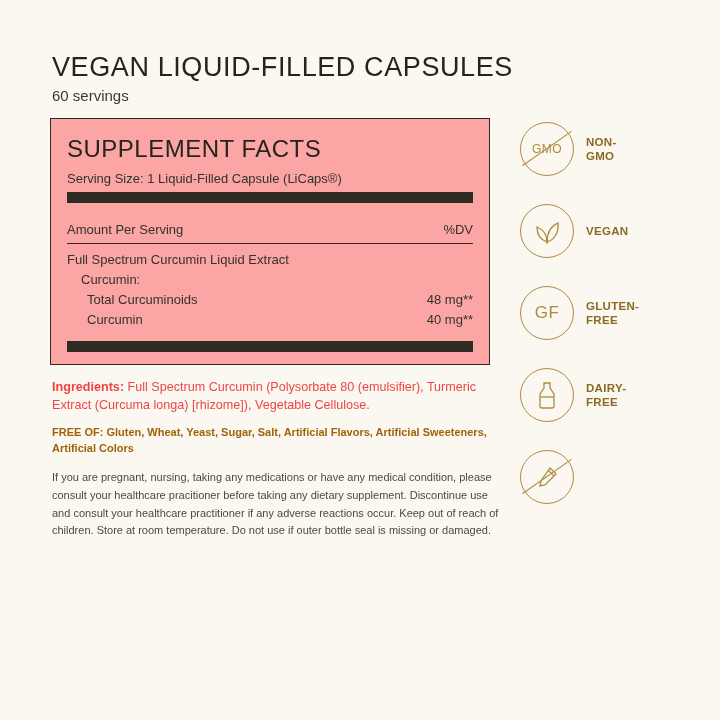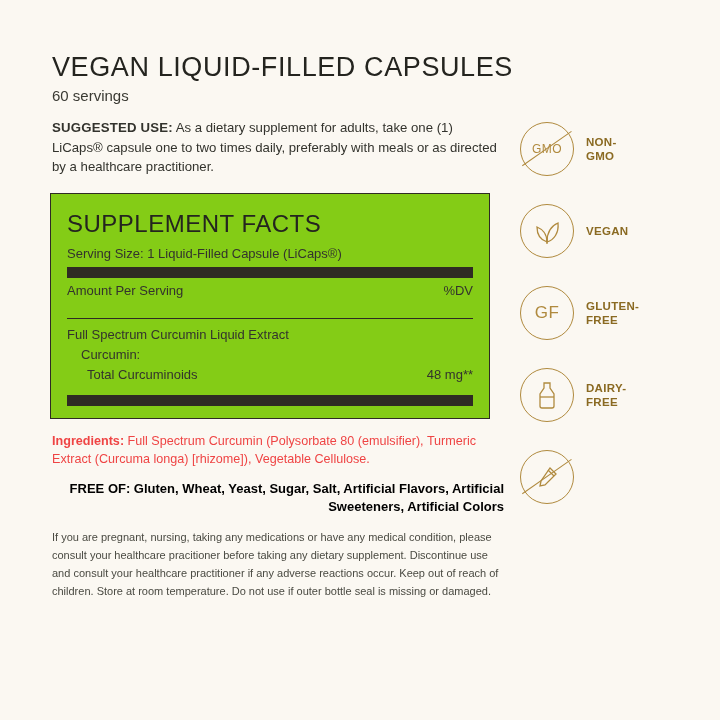--- a/index.html
+++ b/index.html
@@ -48,21 +48,21 @@
   .suggested b {
     font-weight: 700;
     letter-spacing: 0.2px;
   }
   
   .sf-panel {
     border: 1.6px solid #2f2b23;
     padding: 14px 16px 12px 16px;
     width: 440px;
     box-sizing: border-box;
-    background: #84cc16;
+    background: #fca5a5;
   }
   .sf-title {
     font-size: 24px;
     letter-spacing: 0.5px;
     font-weight: 400;
     margin: 2px 0 8px 0;
     color: #24241f;
   }
   .sf-serving {
     font-size: 13px;
@@ -79,21 +79,22 @@
   }
   .row {
     display: flex;
     justify-content: space-between;
     font-size: 13px;
     color: #33332d;
     padding: 5px 0 6px 0;
   }
   .row.amount {
     border-bottom: 1.1px solid #2f2b23;
-    padding-bottom: 20px;
+    padding-bottom: 6px;
+    margin-top: 14px;
   }
   .nutrients {
     padding: 6px 0 4px 0;
   }
   .nut-line {
     display: flex;
     justify-content: space-between;
     font-size: 13px;
     color: #33332d;
     line-height: 1.55;
@@ -108,27 +109,26 @@
   
   .ingredients {
     font-size: 12.6px;
     line-height: 1.45;
     color: #ef4444;
     margin: 13px 0 0 2px;
     max-width: 452px;
   }
   .ingredients b { font-weight: 700; }
   .freeof {
-    font-size: 13px;
+    font-size: 11px;
     line-height: 1.45;
     font-weight: 700;
-    color: #000000;
+    color: #a16207;
     margin: 11px 0 0 2px;
     max-width: 452px;
-    text-align: right;
   }
   .warning {
     font-size: 11px;
     line-height: 1.62;
     color: #4a4a42;
     margin: 12px 0 0 2px;
     max-width: 450px;
   }
   
   .icons {
@@ -192,21 +192,20 @@
 </head>
 <body>
 
 <div class="page">
 
   <div class="left-col">
 
     <h1 class="title">VEGAN LIQUID-FILLED CAPSULES</h1>
     <div class="servings">60 servings</div>
 
-    <p class="suggested"><b>SUGGESTED USE:</b><span> As a dietary supplement for adults, take one (1) LiCaps® capsule one to two times daily, preferably with meals or as directed by a healthcare practitioner.</span></p>
 
     <div class="sf-panel">
       <div class="sf-title">SUPPLEMENT FACTS</div>
       <div class="sf-serving">Serving Size: 1 Liquid-Filled Capsule (LiCaps®)</div>
 
       <div class="bar-thick"></div>
 
       <div class="row amount">
         <span>Amount Per Serving</span>
         <span>%DV</span>
@@ -217,20 +216,24 @@
           <span>Full Spectrum Curcumin Liquid Extract</span>
           <span></span>
         </div>
         <div class="nut-line indent1">
           <span>Curcumin:</span>
           <span></span>
         </div>
         <div class="nut-line indent2">
           <span>Total Curcuminoids</span>
           <span>48 mg**</span>
+        </div>
+        <div class="nut-line indent2">
+          <span>Curcumin</span>
+          <span>40 mg**</span>
         </div>
       </div>
 
       <div class="bar-thick bottom"></div>
 
     </div>
 
     <p class="ingredients"><b>Ingredients:</b><span> Full Spectrum Curcumin (Polysorbate 80 (emulsifier), Turmeric Extract (Curcuma longa) [rhizome]), Vegetable Cellulose.</span></p>
 
     <p class="freeof">FREE OF: Gluten, Wheat, Yeast, Sugar, Salt, Artificial Flavors, Artificial Sweeteners, Artificial Colors</p>

